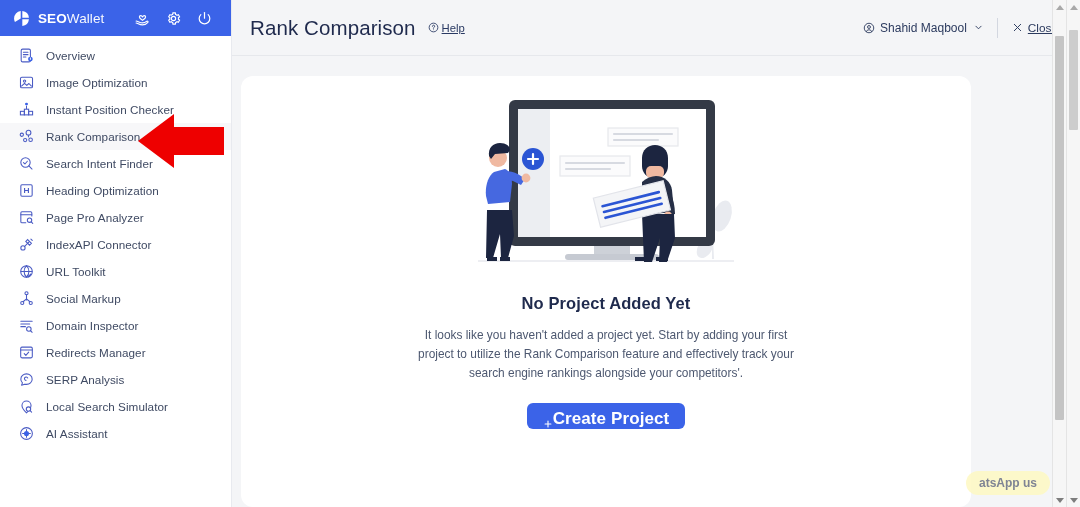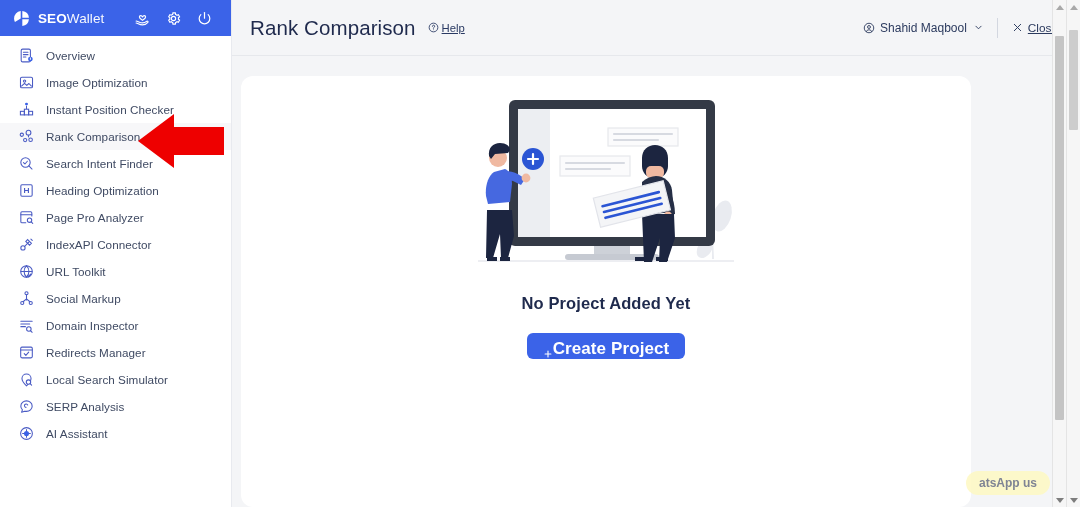--- a/index.html
+++ b/index.html
@@ -410,34 +410,34 @@
       <div class="navitem">
         <svg class="nicon" viewBox="0 0 24 24" fill="none" stroke="#4a5bc4" stroke-width="1.5" stroke-linecap="round" stroke-linejoin="round">
           <rect x="3.8" y="4.4" width="16.4" height="15.2" rx="1.8"></rect>
           <path d="M3.8 8.5h16.4"></path>
           <path d="M8.8 13.6l2.3 2.4 4-4.6"></path>
         </svg>
         <span class="nlabel">Redirects Manager</span>
       </div>
 
       <div class="navitem">
+        <svg class="nicon" viewBox="0 0 24 24" fill="none" stroke="#4a5bc4" stroke-width="1.5" stroke-linecap="round" stroke-linejoin="round">
+          <path d="M20 11.5c0 4.1-3.6 7.4-8 7.4a9 9 0 0 1-2.5-.35L5 20l1.3-3.3A7.1 7.1 0 0 1 4 11.5C4 7.4 7.6 4.1 12 4.1s8 3.3 8 7.4z"></path>
+          <path d="M13.7 9.8a2.4 2.4 0 1 0-2.4 3.4"></path>
+        </svg>
+        <span class="nlabel">SERP Analysis</span>
+      </div>
+
+      <div class="navitem">
         <svg class="nicon" viewBox="0 0 24 24" fill="none" stroke="#4a5bc4" stroke-width="1.5" stroke-linecap="round">
           <path d="M12 21s-6.4-6-6.4-10.4A6.4 6.4 0 0 1 18.4 10.6C18.4 15 12 21 12 21z"></path>
           <circle cx="14.8" cy="15.6" r="3.1" fill="#ffffff"></circle>
           <path d="M17.1 17.9l2.1 2.1"></path>
         </svg>
         <span class="nlabel">Local Search Simulator</span>
-      </div>
-
-      <div class="navitem">
-        <svg class="nicon" viewBox="0 0 24 24" fill="none" stroke="#4a5bc4" stroke-width="1.5" stroke-linecap="round" stroke-linejoin="round">
-          <path d="M20 11.5c0 4.1-3.6 7.4-8 7.4a9 9 0 0 1-2.5-.35L5 20l1.3-3.3A7.1 7.1 0 0 1 4 11.5C4 7.4 7.6 4.1 12 4.1s8 3.3 8 7.4z"></path>
-          <path d="M13.7 9.8a2.4 2.4 0 1 0-2.4 3.4"></path>
-        </svg>
-        <span class="nlabel">SERP Analysis</span>
       </div>
 
       <div class="navitem">
         <svg class="nicon" viewBox="0 0 24 24" fill="none" stroke="#4a5bc4" stroke-width="1.5">
           <circle cx="12" cy="12" r="8.3"></circle>
           <circle cx="12" cy="12" r="3.6" fill="#3b63e8" stroke="none"></circle>
           <path d="M12 6.5v1.8M12 15.7v1.8M6.5 12h1.8M15.7 12h1.8" stroke-width="1.4" stroke-linecap="round"></path>
         </svg>
         <span class="nlabel">AI Assistant</span>
       </div>
@@ -538,20 +538,21 @@
             <path d="M179 169h12v4h-12zM200 169h12v4h-12z" fill="#1c2540"></path>
 
             <g transform="rotate(-14 180 116)">
               <rect x="140" y="100" width="72" height="30" fill="#f4f5f7" stroke="#e2e4ea" stroke-width="1.2"></rect>
               <path d="M147 110h58M147 116h58M147 122h58" stroke="#2b55d4" stroke-width="2.6" stroke-linecap="round"></path>
             </g>
           </g>
         </svg>
 
         <div class="empty-title">No Project Added Yet</div>
+        <div class="empty-desc">It looks like you haven't added a project yet. Start by adding your first project to utilize the Rank Comparison feature and effectively track your search engine rankings alongside your competitors'.</div>
 
         <button class="create-btn">
           <svg class="plus-ico" viewBox="0 0 24 24" fill="none" stroke="#ffffff" stroke-width="2.6" stroke-linecap="round">
             <path d="M12 5v14M5 12h14"></path>
           </svg>
           <span>Create Project</span>
         </button>
       </div>
     </div>
 

